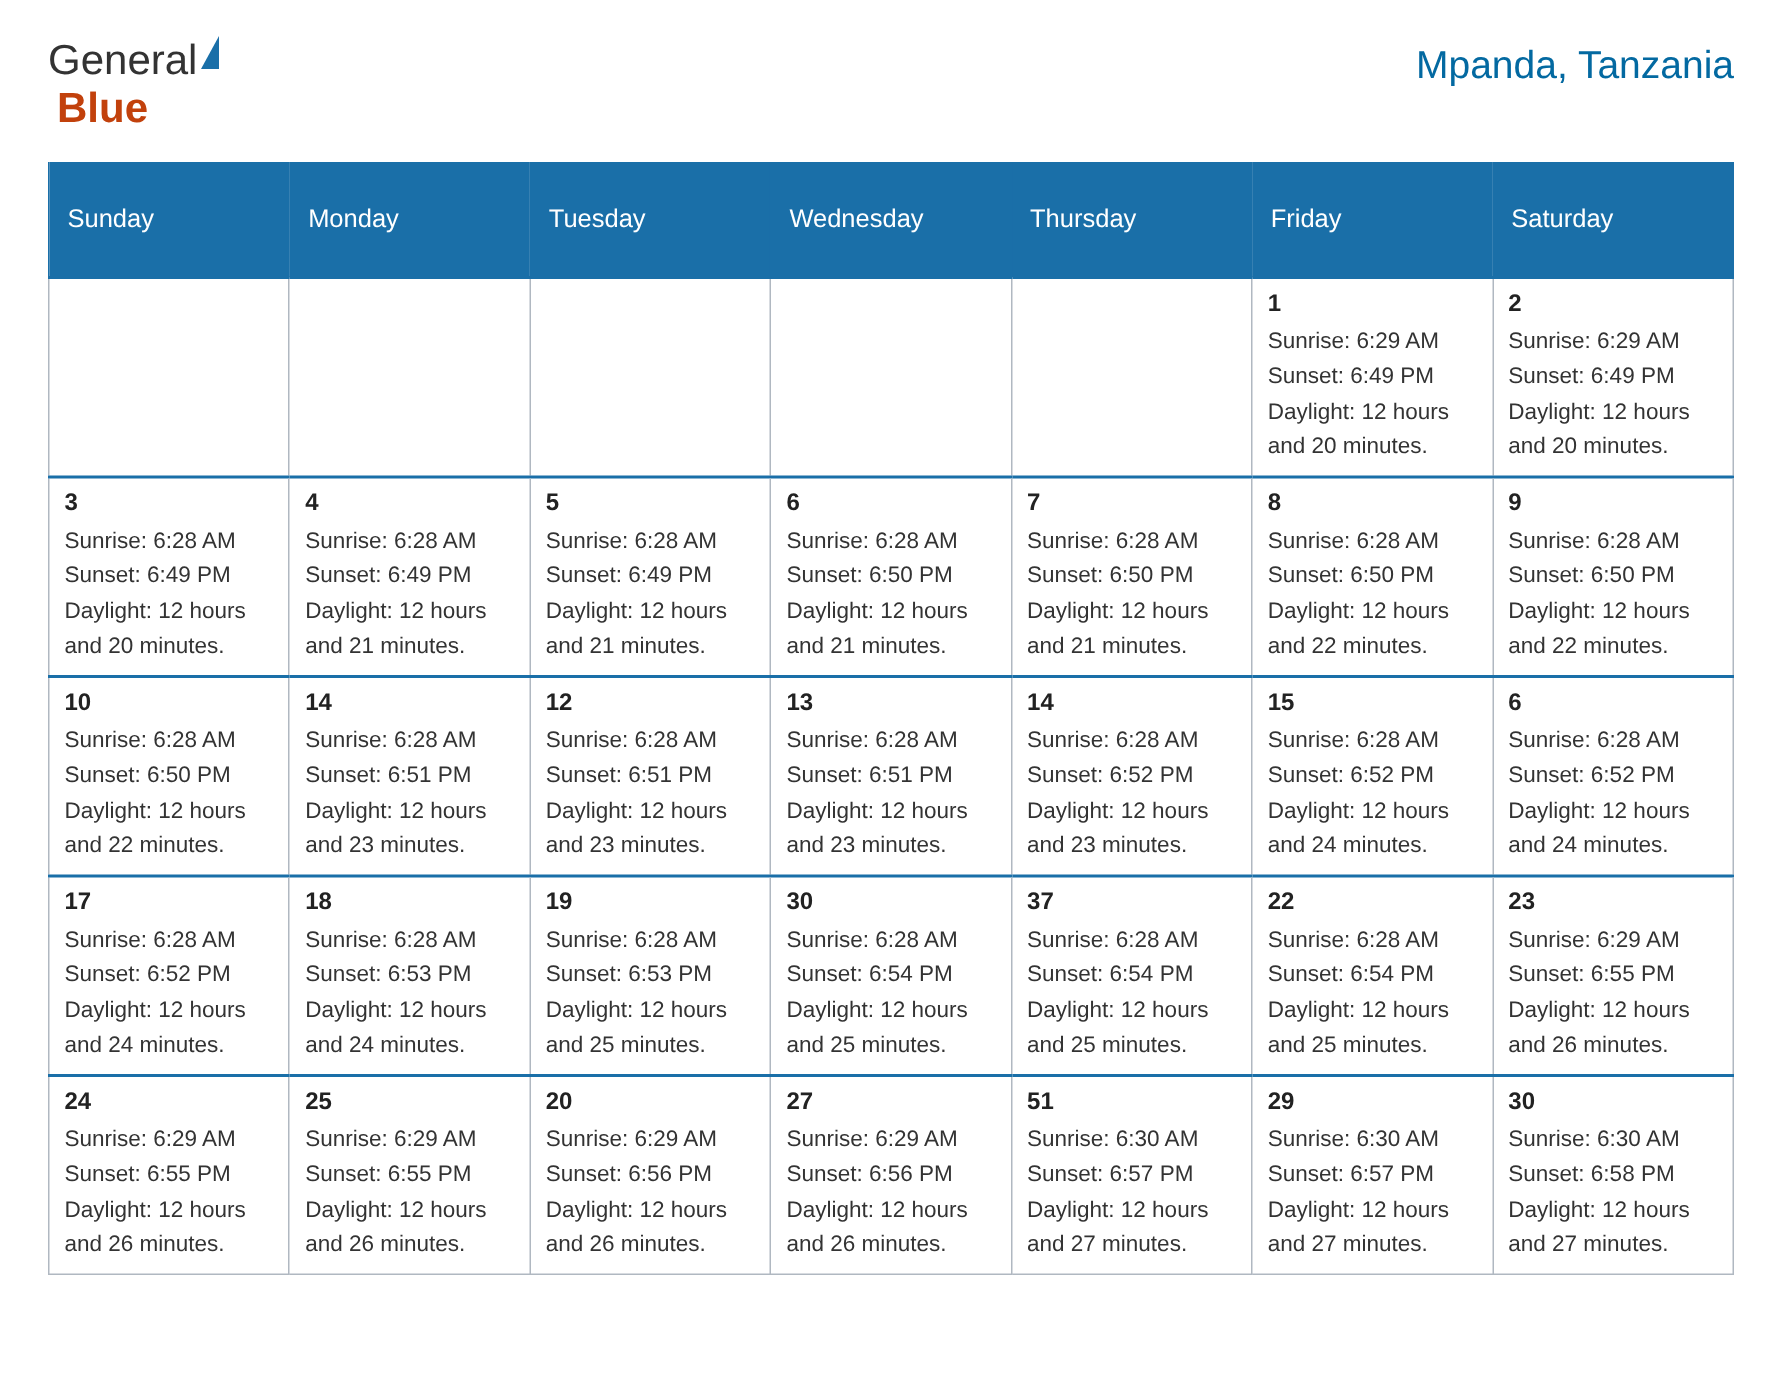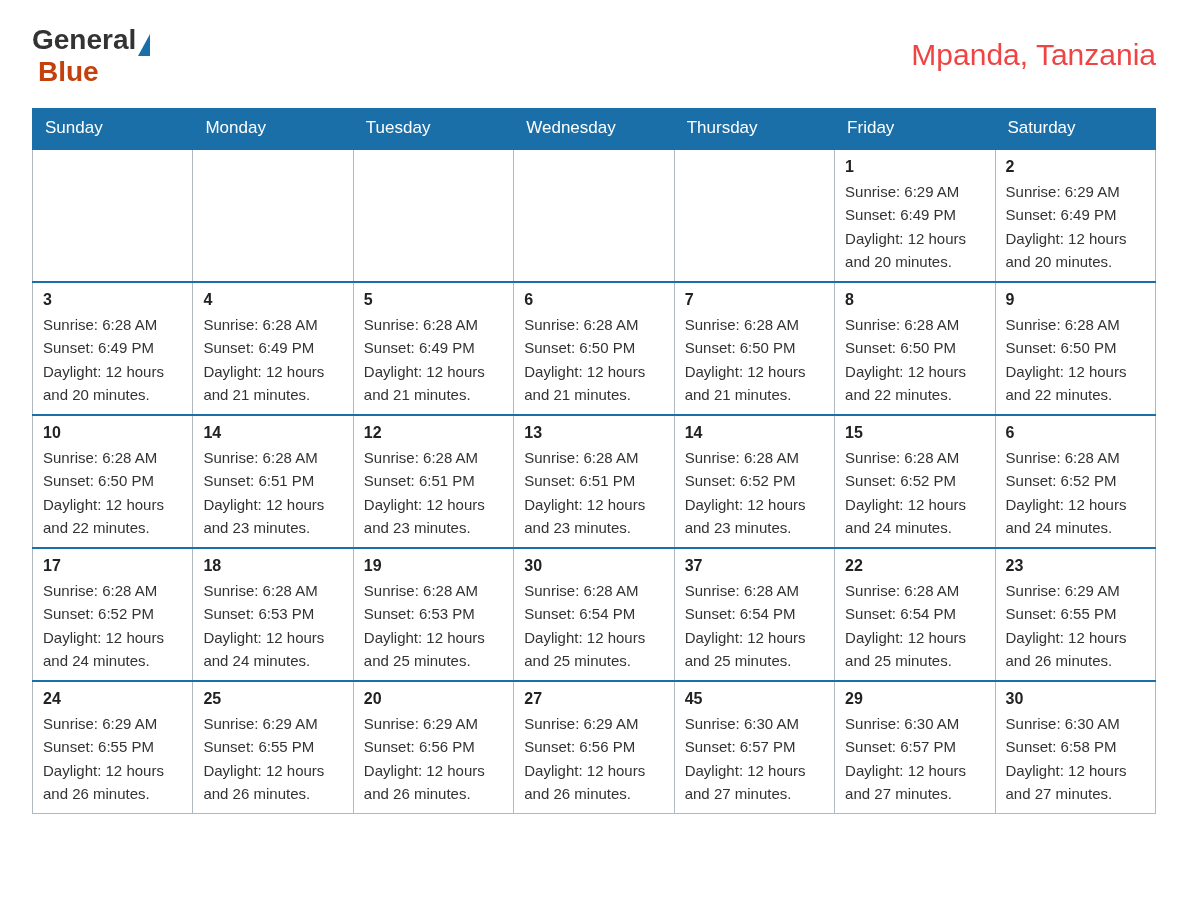--- a/index.html
+++ b/index.html
@@ -16,23 +16,23 @@
       align-items: flex-start;
       margin-bottom: 20px;
     }
     .logo {
       display: flex;
       flex-direction: column;
       align-items: flex-start;
     }
     .logo-text {
       display: flex;
-      align-items: flex-end;
+      align-items: flex-start;
       font-size: 28px;
-      font-weight: bold;
+      font-weight: normal;
       color: #333;
     }
     .logo-general { color: #333; }
     .logo-triangle {
       width: 0; height: 0;
       border-left: 12px solid transparent;
       border-bottom: 22px solid #1a6fa8;
       display: inline-block;
       margin: 0 2px;
       vertical-align: middle;
@@ -46,34 +46,34 @@
     .title-section {
       text-align: right;
     }
     .month-title {
       font-size: 52px;
       font-weight: normal;
       color: #222;
       line-height: 1.1;
     }
     .location {
-      font-size: 30px;
-      color: #ef4444;
-      margin-top: 14px;
+      font-size: 26px;
+      color: #0369a1;
+      margin-top: 4px;
     }
     .calendar {
       width: 100%;
       border-collapse: collapse;
     }
     .calendar th {
       background: #1a6fa8;
       color: #fff;
       font-size: 17px;
       font-weight: normal;
-      padding: 10px 12px;
+      padding: 28px 12px;
       text-align: left;
       border: 1px solid #1a6fa8;
     }
     .calendar td {
       vertical-align: top;
       border: 1px solid #b0b8c1;
       padding: 8px 10px;
       width: 14.28%;
       min-height: 110px;
       font-size: 13px;
@@ -248,21 +248,21 @@
         </td>
         <td>
           <span class="day-number">20</span>
           <div class="day-info">Sunrise: 6:29 AM<br>Sunset: 6:56 PM<br>Daylight: 12 hours<br>and 26 minutes.</div>
         </td>
         <td>
           <span class="day-number">27</span>
           <div class="day-info">Sunrise: 6:29 AM<br>Sunset: 6:56 PM<br>Daylight: 12 hours<br>and 26 minutes.</div>
         </td>
         <td>
-          <span class="day-number">45</span>
+          <span class="day-number">51</span>
           <div class="day-info">Sunrise: 6:30 AM<br>Sunset: 6:57 PM<br>Daylight: 12 hours<br>and 27 minutes.</div>
         </td>
         <td>
           <span class="day-number">29</span>
           <div class="day-info">Sunrise: 6:30 AM<br>Sunset: 6:57 PM<br>Daylight: 12 hours<br>and 27 minutes.</div>
         </td>
         <td>
           <span class="day-number">30</span>
           <div class="day-info">Sunrise: 6:30 AM<br>Sunset: 6:58 PM<br>Daylight: 12 hours<br>and 27 minutes.</div>
         </td>

